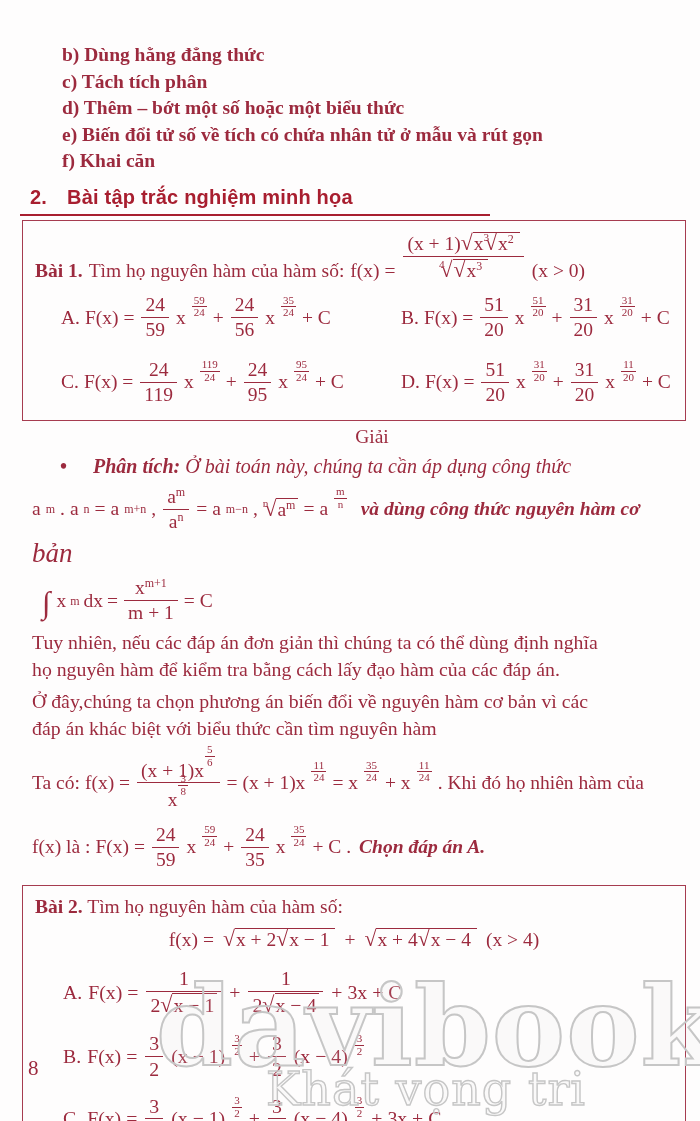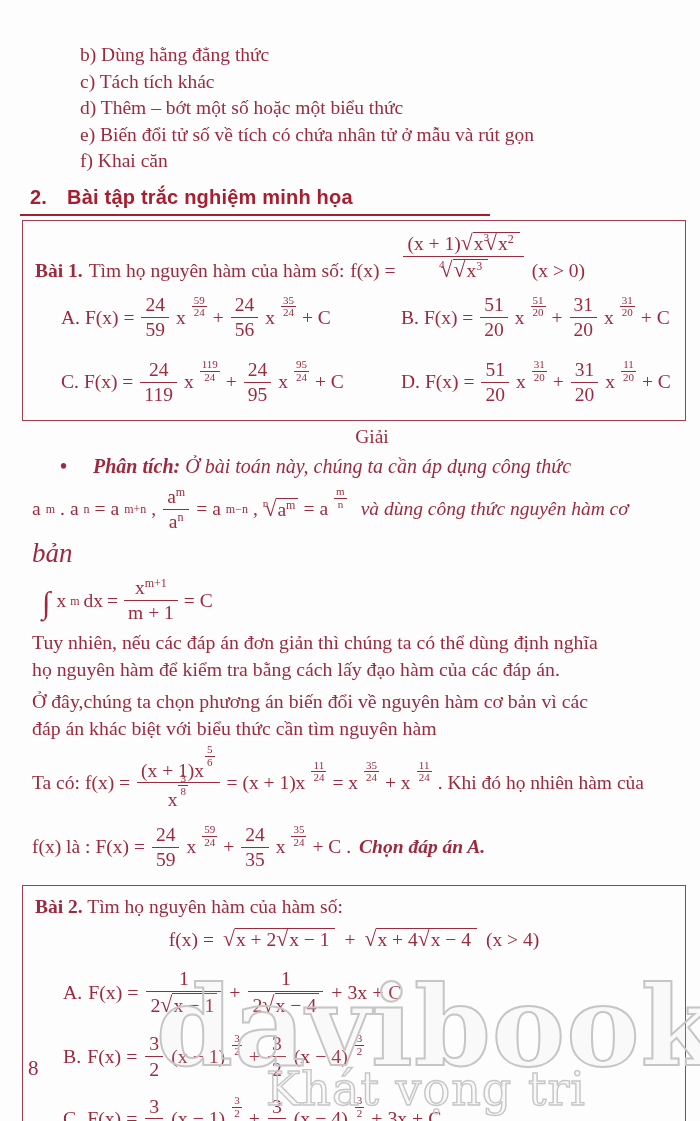--- a/index.html
+++ b/index.html
@@ -19,38 +19,38 @@
   .pw{display:inline-block;text-align:center;font-size:11px;line-height:1.05;position:relative;top:-11px;margin:0 1px;}
   .pw .fn{display:block;border-bottom:1px solid currentColor;padding:0 2px;}
   .pw .fd{display:block;padding:0 2px;}
   .s{font-size:12px;vertical-align:7px;line-height:0;}
   .rt{white-space:nowrap;}
   .rsign{font-size:1.12em;}
   .rbar{border-top:1.5px solid currentColor;padding:0 3px 0 1px;}
   .ridx{font-size:0.58em;vertical-align:9px;margin-right:-4px;line-height:0;}
   .int{font-size:31px;line-height:0;position:relative;top:2px;margin-right:2px;}
   
-  .intro{margin:42px 0 0 80px;font-size:19.5px;line-height:26.5px;}
+  .intro{margin:42px 0 0 62px;font-size:19.5px;line-height:26.5px;font-weight:bold;}
   .section-head{
     margin:11px 0 0 30px;
     font-family:"Liberation Sans",sans-serif;font-weight:bold;
     font-size:20px;color:#a81e2f;display:flex;gap:20px;letter-spacing:0.2px;
   }
   .head-rule{margin:5px 0 0 20px;width:470px;border-top:2px solid #a81e2f;}
   .qbox{margin:4px 0 0 22px;width:638px;border:1.6px solid #a63c50;padding:10px 12px 14px 12px;}
   .qline{font-size:19.5px;}
   .opts{display:grid;grid-template-columns:340px auto;row-gap:18px;margin:12px 0 0 26px;font-size:19.5px;}
   .opt{display:flex;align-items:center;gap:5px;}
   .giai{text-align:center;font-size:19.5px;margin-top:5px;padding-left:44px;}
   .pt-line{margin:7px 0 0 60px;font-size:20px;}
   .pt-line .bullet{font-weight:bold;margin-right:26px;}
   .pt-line .lbl{font-weight:bold;font-style:italic;}
   .pt-line .txt{font-style:italic;}
   .rules{margin:8px 0 0 32px;font-size:19.5px;display:flex;align-items:center;gap:5px;}
-  .rules .tail{font-style:italic;margin-left:8px;}
+  .rules .tail{font-style:italic;margin-left:8px;font-weight:bold;}
   .ban{margin:6px 0 0 32px;font-style:italic;font-size:27px;}
   .intline{margin:8px 0 0 42px;font-size:19.5px;display:flex;align-items:center;gap:4px;}
   .para{margin:5px 0 0 32px;font-size:19.8px;line-height:27px;}
   .taco{margin:13px 0 0 32px;font-size:19.5px;display:flex;align-items:center;gap:5px;}
   .fxla{margin:13px 0 0 32px;font-size:19.5px;display:flex;align-items:center;gap:5px;}
   .fxla .answer{font-weight:bold;font-style:italic;margin-left:3px;}
   .qbox2{margin:15px 0 0 22px;width:638px;border:1.6px solid #a63c50;padding:10px 12px 16px 12px;}
   .b2f{display:flex;justify-content:center;align-items:center;gap:9px;font-size:19.5px;margin-top:9px;}
   .opt2{display:flex;align-items:center;gap:6px;margin:15px 0 0 28px;font-size:19.8px;}
   .pagenum{position:absolute;left:28px;top:1056px;font-size:21px;}
@@ -67,21 +67,21 @@
   }
   b,.bold{font-weight:bold;}
 </style>
 </head>
 <body>
 
 <div class="page">
 
   <div class="intro">
     <div>b) Dùng hằng đẳng thức</div>
-    <div>c) Tách tích khác</div>
+    <div>c) Tách tích phân</div>
     <div>d) Thêm – bớt một số hoặc một biểu thức</div>
     <div>e) Biến đổi tử số về tích có chứa nhân tử ở mẫu và rút gọn</div>
     <div>f) Khai căn</div>
   </div>
 
   <div class="section-head">
     <span>2.</span>
     <span>Bài tập trắc nghiệm minh họa</span>
   </div>
   <div class="head-rule"></div>

